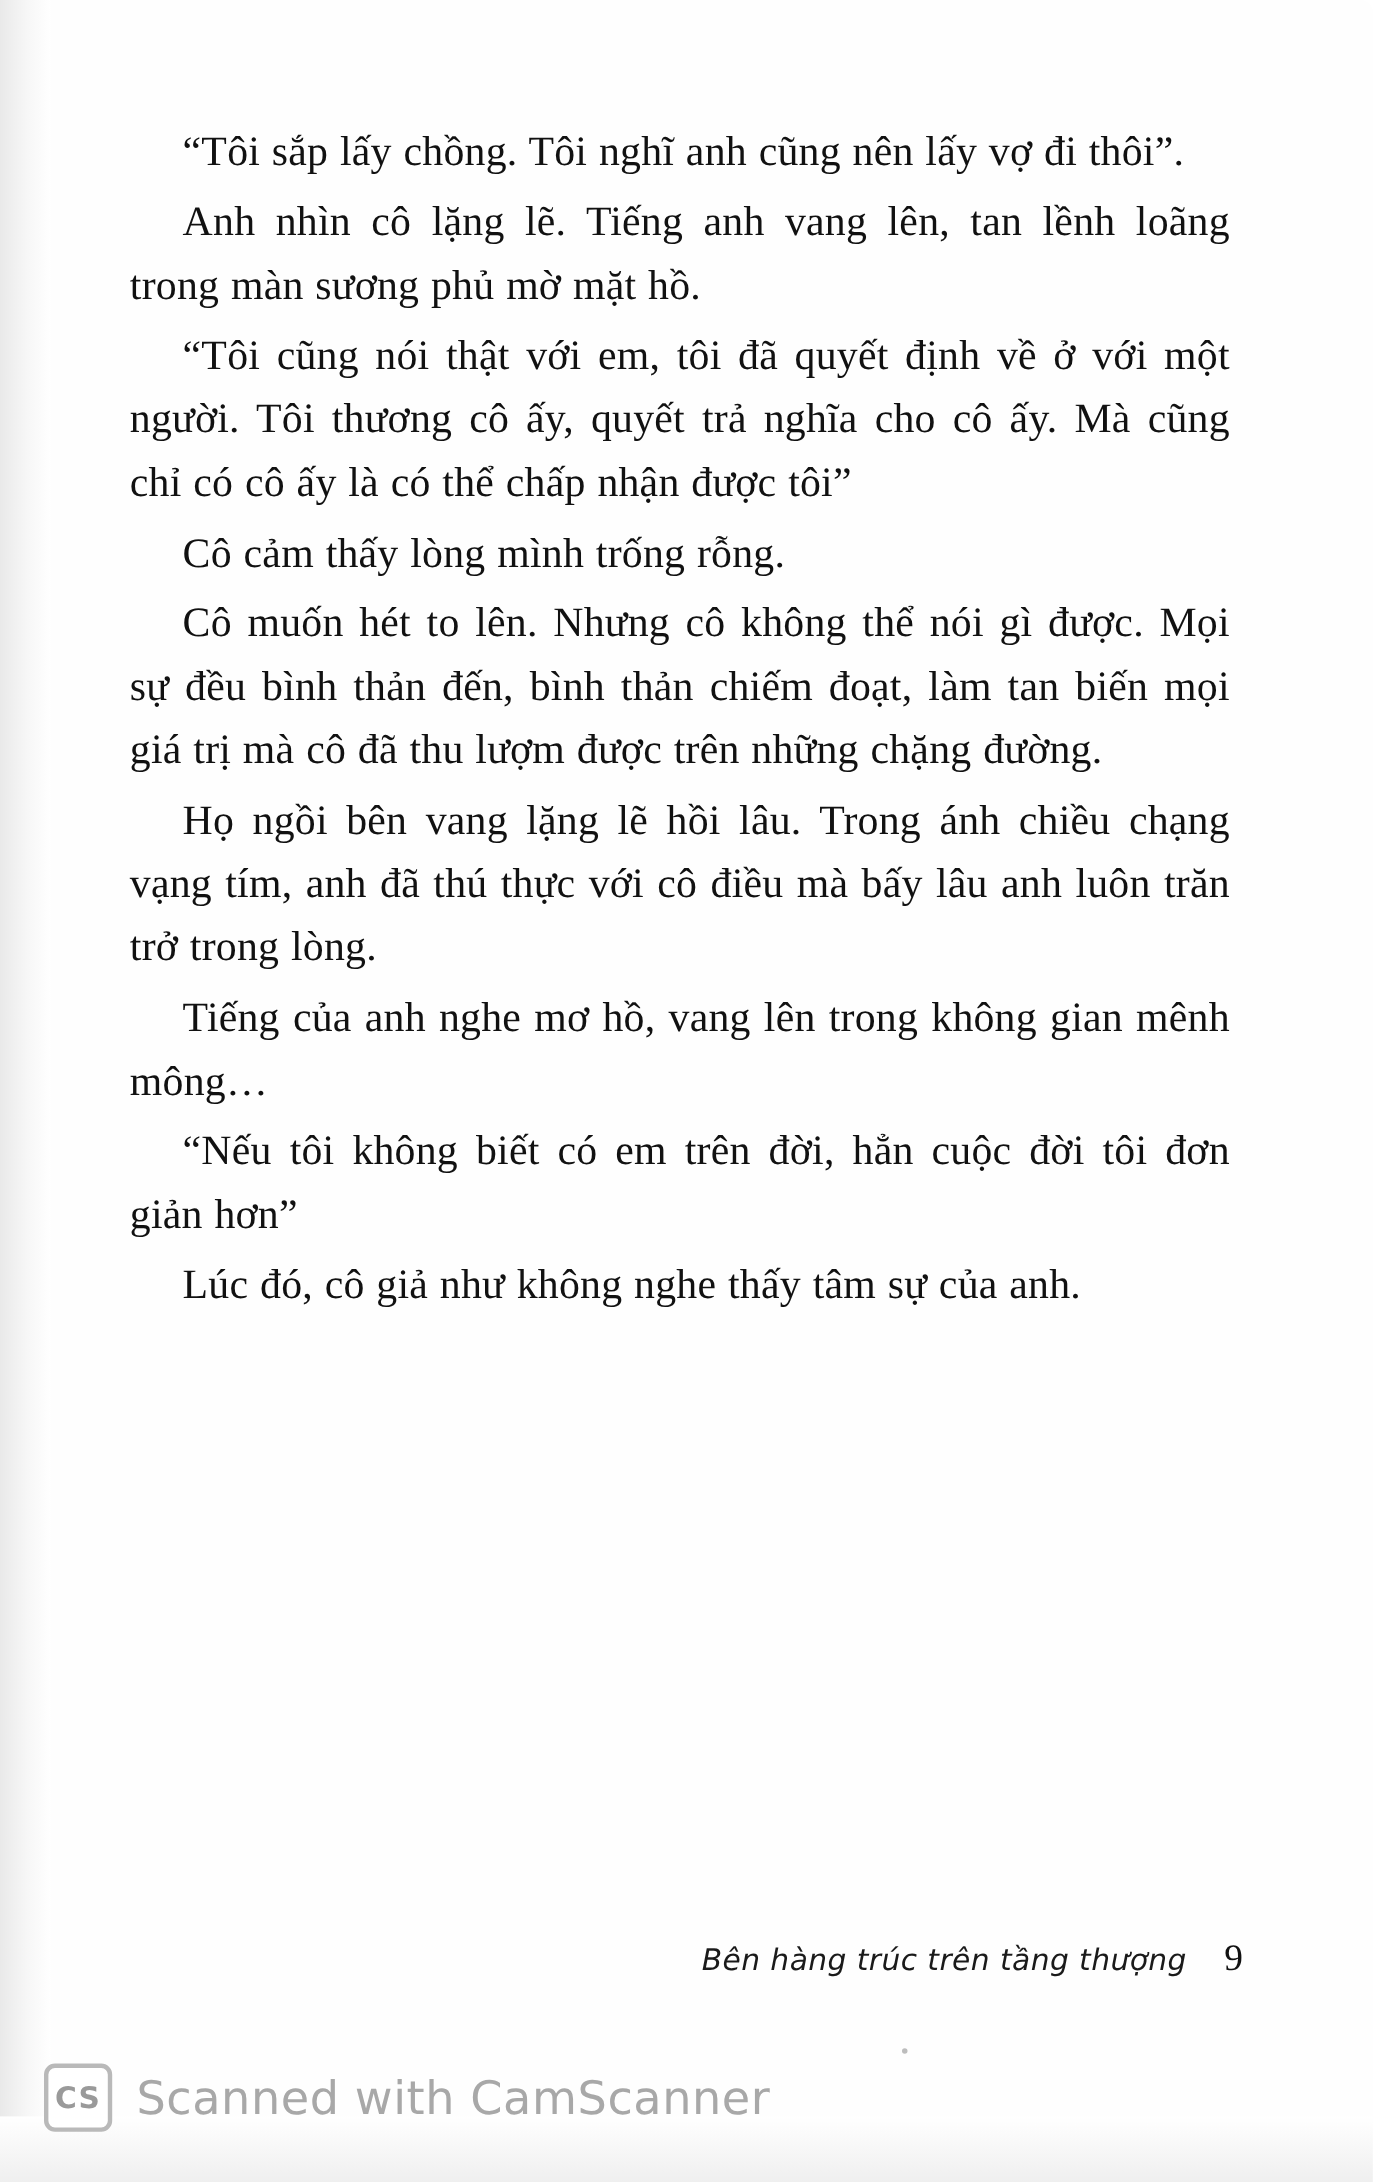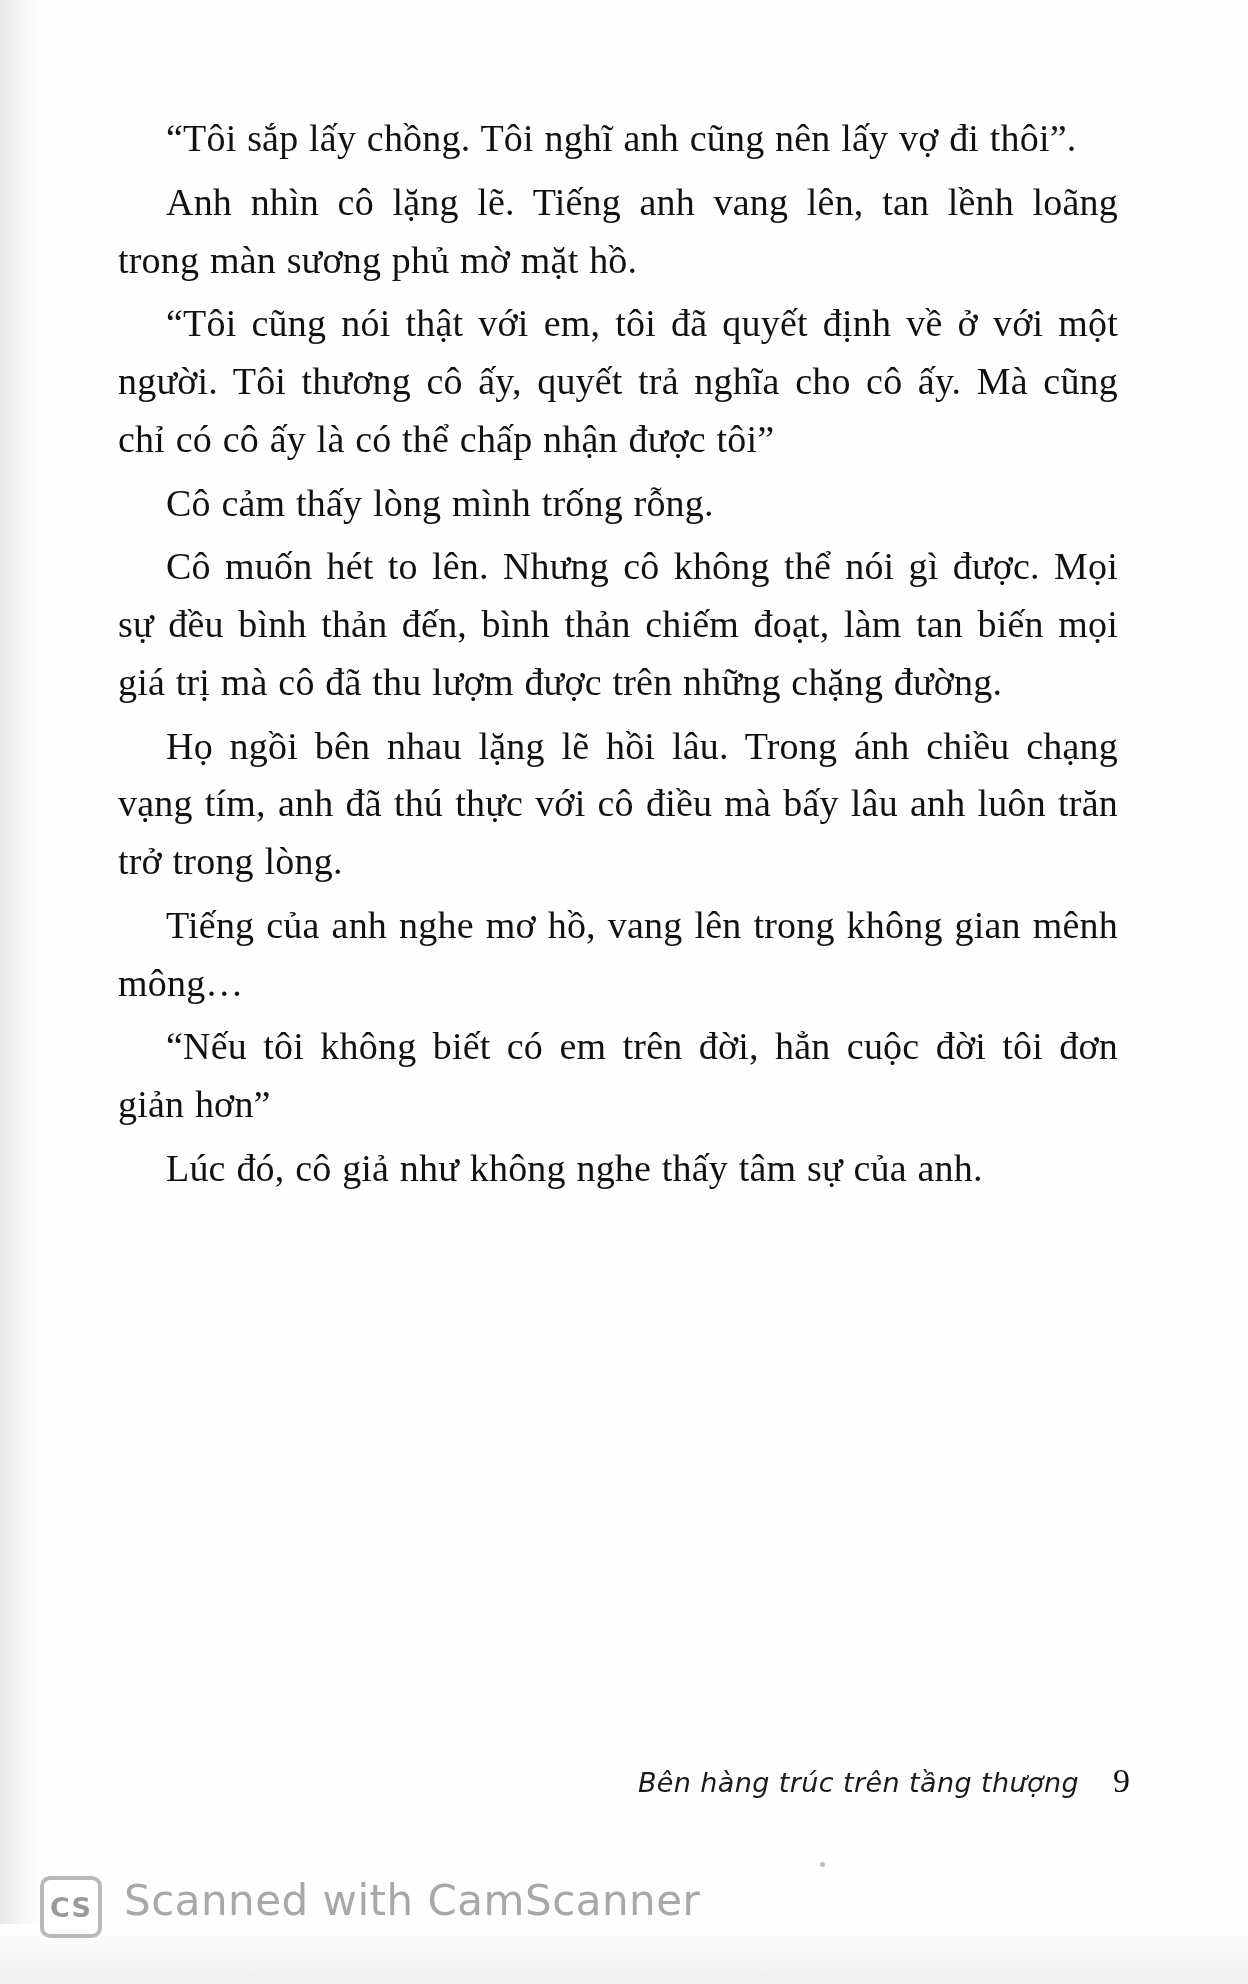--- a/index.html
+++ b/index.html
@@ -80,21 +80,21 @@
     font-size: 34px;
     color: #111111;
   }
 
   
   .watermark {
     position: absolute;
     left: 40px;
     bottom: 46px;
     display: flex;
-    align-items: flex-start;
+    align-items: center;
     gap: 22px;
   }
   .cs-badge {
     width: 54px;
     height: 54px;
     border: 4px solid #b9b9b9;
     border-radius: 10px;
     display: flex;
     align-items: center;
     justify-content: center;
@@ -127,21 +127,21 @@
 
   <div class="scan-shade-left"></div>
   <div class="scan-shade-bottom"></div>
 
   <div class="content">
     <p class="para">“Tôi sắp lấy chồng. Tôi nghĩ anh cũng nên lấy vợ đi thôi”.</p>
     <p class="para">Anh nhìn cô lặng lẽ. Tiếng anh vang lên, tan lềnh loãng trong màn sương phủ mờ mặt hồ.</p>
     <p class="para">“Tôi cũng nói thật với em, tôi đã quyết định về ở với một người. Tôi thương cô ấy, quyết trả nghĩa cho cô ấy. Mà cũng chỉ có cô ấy là có thể chấp nhận được tôi”</p>
     <p class="para">Cô cảm thấy lòng mình trống rỗng.</p>
     <p class="para">Cô muốn hét to lên. Nhưng cô không thể nói gì được. Mọi sự đều bình thản đến, bình thản chiếm đoạt, làm tan biến mọi giá trị mà cô đã thu lượm được trên những chặng đường.</p>
-    <p class="para">Họ ngồi bên nhau lặng lẽ hồi lâu. Trong ánh chiều chạng vạng tím, anh đã thú thực với cô điều mà bấy lâu anh luôn trăn trở trong lòng.</p>
+    <p class="para">Họ ngồi bên vang lặng lẽ hồi lâu. Trong ánh chiều chạng vạng tím, anh đã thú thực với cô điều mà bấy lâu anh luôn trăn trở trong lòng.</p>
     <p class="para">Tiếng của anh nghe mơ hồ, vang lên trong không gian mênh mông…</p>
     <p class="para">“Nếu tôi không biết có em trên đời, hẳn cuộc đời tôi đơn giản hơn”</p>
     <p class="para">Lúc đó, cô giả như không nghe thấy tâm sự của anh.</p>
   </div>
 
   <div class="footer">
     <span class="footer-title">Bên hàng trúc trên tầng thượng</span>
     <span class="footer-page">9</span>
   </div>
 

